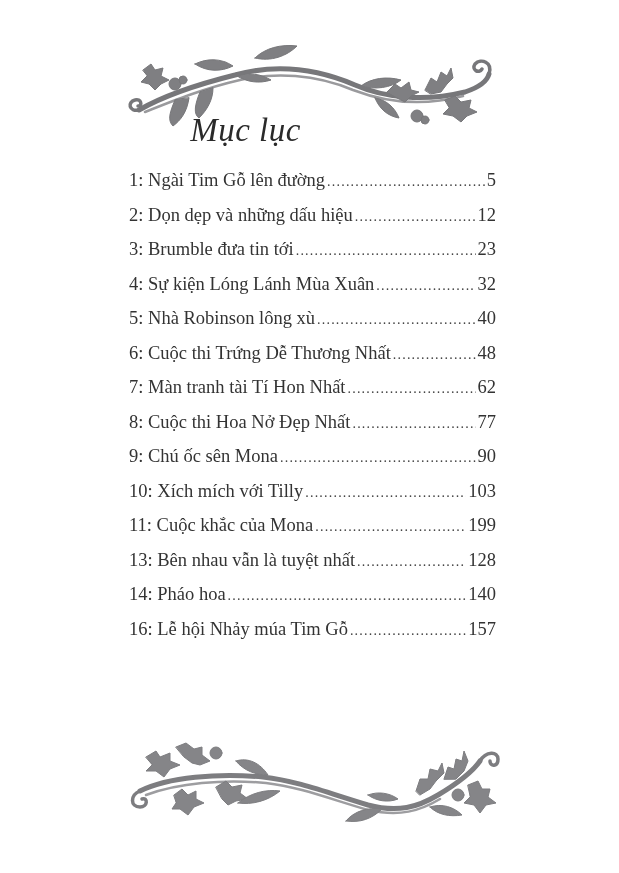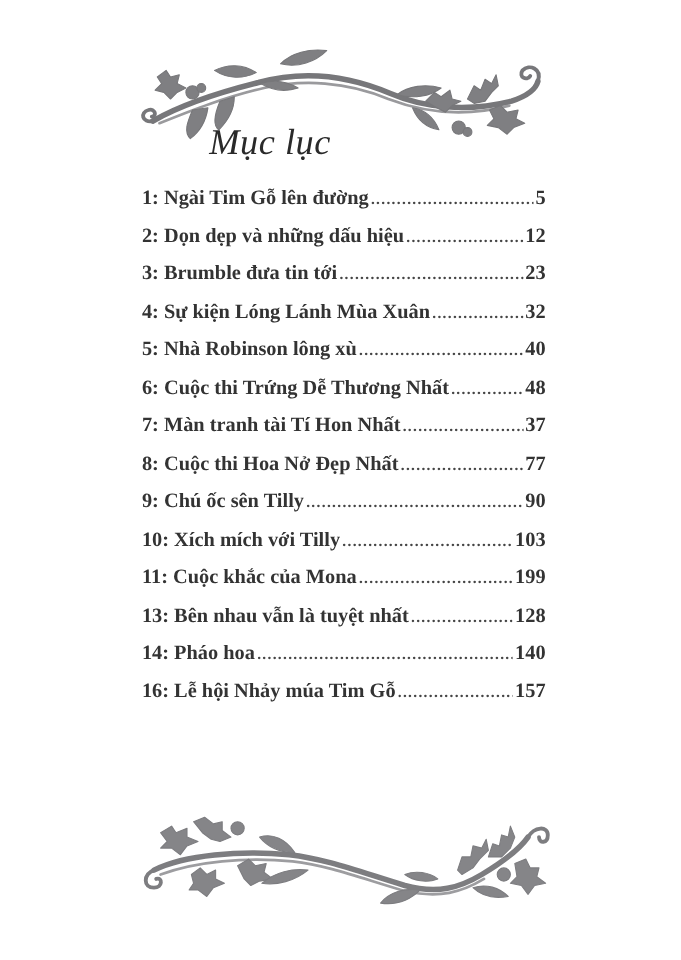--- a/index.html
+++ b/index.html
@@ -61,21 +61,20 @@
     }
     .toc-row {
       display: flex;
       align-items: baseline;
       height: 34.5px;
       font-family: "Liberation Serif", "DejaVu Serif", serif;
       font-size: 18.5px;
       color: #333333;
       white-space: nowrap;
       overflow: hidden;
-      font-weight: bold;
     }
     .toc-title {
       flex: 0 0 auto;
     }
     .toc-leader {
       flex: 1 1 auto;
       overflow: hidden;
       margin: 0 2px;
       letter-spacing: 1.2px;
       color: #444;
@@ -157,29 +156,29 @@
         <span class="toc-page">40</span>
       </li>
     <li class="toc-row">
         <span class="toc-title">6: Cuộc thi Trứng Dễ Thương Nhất</span>
         <span class="toc-leader"></span>
         <span class="toc-page">48</span>
       </li>
     <li class="toc-row">
         <span class="toc-title">7: Màn tranh tài Tí Hon Nhất</span>
         <span class="toc-leader"></span>
-        <span class="toc-page">37</span>
+        <span class="toc-page">62</span>
       </li>
     <li class="toc-row">
         <span class="toc-title">8: Cuộc thi Hoa Nở Đẹp Nhất</span>
         <span class="toc-leader"></span>
         <span class="toc-page">77</span>
       </li>
     <li class="toc-row">
-        <span class="toc-title">9: Chú ốc sên Tilly</span>
+        <span class="toc-title">9: Chú ốc sên Mona</span>
         <span class="toc-leader"></span>
         <span class="toc-page">90</span>
       </li>
     <li class="toc-row">
         <span class="toc-title">10: Xích mích với Tilly</span>
         <span class="toc-leader"></span>
         <span class="toc-page">103</span>
       </li>
     <li class="toc-row">
         <span class="toc-title">11: Cuộc khắc của Mona</span>

